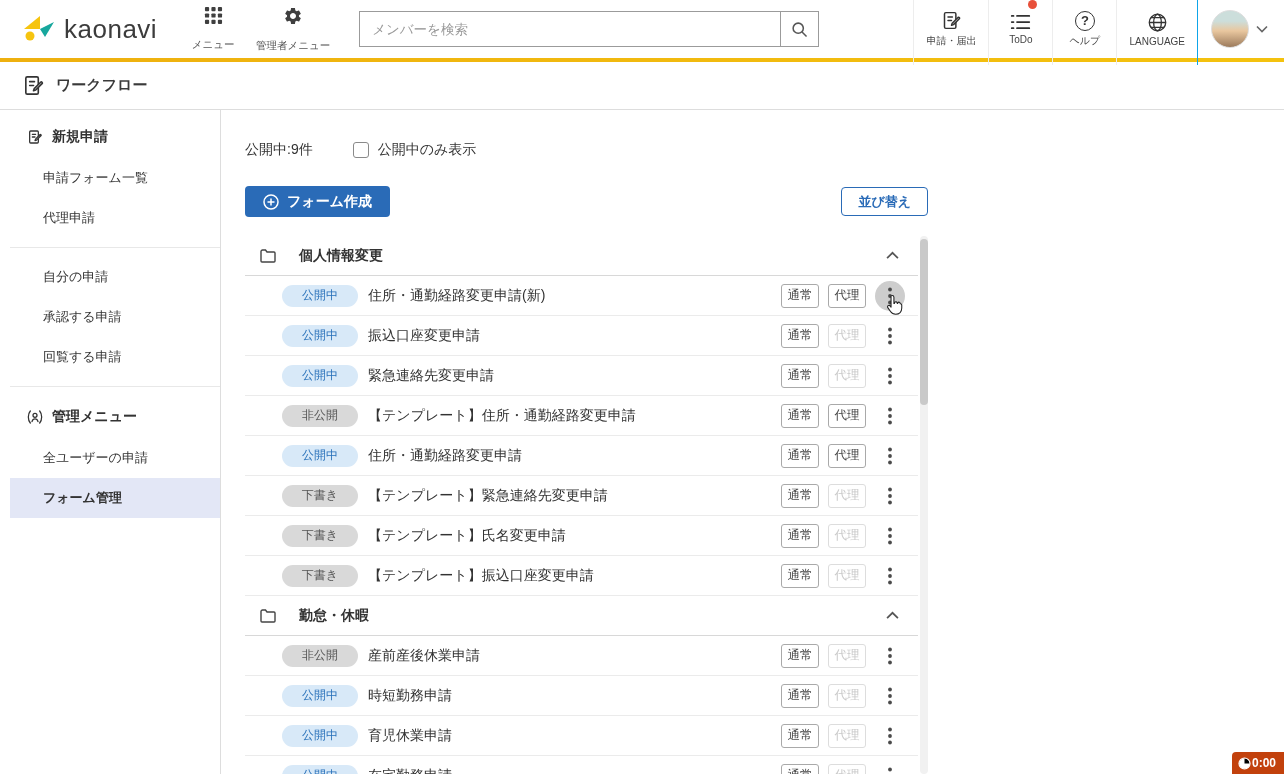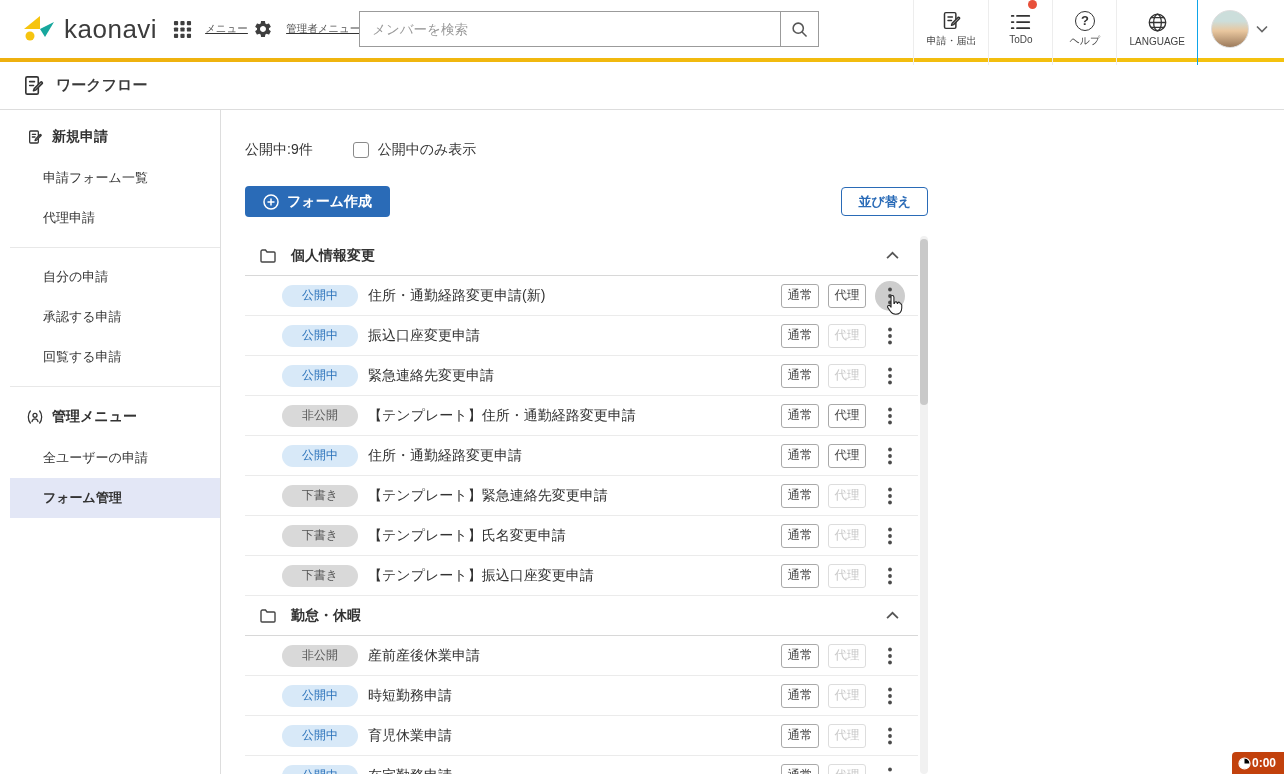--- a/index.html
+++ b/index.html
@@ -7,21 +7,21 @@
     width:1284px;height:774px;overflow:hidden;position:relative;
     font-family:"Liberation Sans","DejaVu Sans",sans-serif;color:#333;background:#fff;
   }
   *{box-sizing:border-box;}
 
   
   .hdr{height:58px;display:flex;align-items:center;padding-left:20px;background:#fff;}
   .hdr-accent{height:4px;background:linear-gradient(90deg,var(--brand-yellow),#f4c20e);}
   .logo{display:flex;align-items:center;gap:8px;margin-right:16px;cursor:pointer;}
   .logo-text{font-size:26px;font-weight:normal;color:#3c3c3c;letter-spacing:.5px;}
-  .hdr-btn{width:80px;display:flex;align-items:center;gap:13px;cursor:pointer;text-decoration:underline;}
+  .hdr-btn{width:80px;display:flex;flex-direction:column;align-items:center;gap:13px;cursor:pointer;}
   .hdr-label{font-size:10.5px;color:#555;white-space:nowrap;}
   .search{display:flex;align-items:center;height:36px;width:460px;margin-left:26px;
     border:1px solid #9b9b9b;border-radius:0;overflow:hidden;background:#fff;}
   .search input{flex:1;border:none;outline:none;padding:0 12px;font-size:13.5px;color:#333;height:100%;
     font-family:inherit;}
   .search input::placeholder{color:#999;}
   .search-btn{width:38px;height:100%;border:none;border-left:1px solid #9b9b9b;background:#fff;
     display:flex;align-items:center;justify-content:center;cursor:pointer;}
   .hdr-right{display:flex;align-items:center;margin-left:auto;height:58px;}
   .hdr-item{position:relative;height:72px;min-width:64px;padding:0 12px;display:flex;flex-direction:column;
@@ -55,21 +55,21 @@
   .toolbar{display:flex;justify-content:space-between;align-items:center;width:683px;margin-top:26px;}
   .create-btn{display:flex;align-items:center;gap:8px;background:var(--accent);color:#fff;border:none;
     border-radius:4px;height:31px;padding:0 18px;font-size:14px;font-weight:bold;cursor:pointer;font-family:inherit;}
   .sort-btn{background:#fff;color:var(--accent);border:1px solid var(--accent);border-radius:4px;height:29px;
     padding:0 16px;font-size:13px;font-weight:bold;cursor:pointer;font-family:inherit;}
 
   .list{width:683px;margin-top:19px;position:relative;}
   .scroll-track{position:absolute;top:0;right:0;width:8px;height:538px;background:#f1f1f1;border-radius:4px;}
   .scroll-thumb{width:8px;height:166px;background:#c9c9c9;border-radius:4px;margin-top:3px;cursor:pointer;}
   .rows{width:673px;}
-  .group-header{height:40px;display:flex;align-items:center;gap:15px;padding:0 19px 0 15px;
+  .group-header{height:40px;display:flex;align-items:center;gap:23px;padding:0 19px 0 15px;
     border-bottom:1px solid #d8d8d8;font-size:14px;font-weight:bold;}
   .group-chevron{margin-left:auto;cursor:pointer;display:flex;align-items:center;}
   .row{height:40px;display:flex;align-items:center;padding:0 13px 0 37px;border-bottom:1px solid #ebebeb;}
   .badge{width:76px;height:22px;border-radius:11px;display:flex;align-items:center;justify-content:center;
     font-size:12px;flex:0 0 auto;}
   .badge.published{background:var(--published-bg);color:var(--published-fg);}
   .badge.gray{background:var(--muted-badge-bg);color:var(--muted-badge-fg);}
   .row-title{margin-left:10px;font-size:14px;flex:1;white-space:nowrap;overflow:hidden;}
   .mode-box{width:38px;height:24px;border:1px solid #a9a9a9;border-radius:3px;display:flex;align-items:center;
     justify-content:center;font-size:12.5px;color:#444;background:#fff;cursor:pointer;flex:0 0 auto;}

